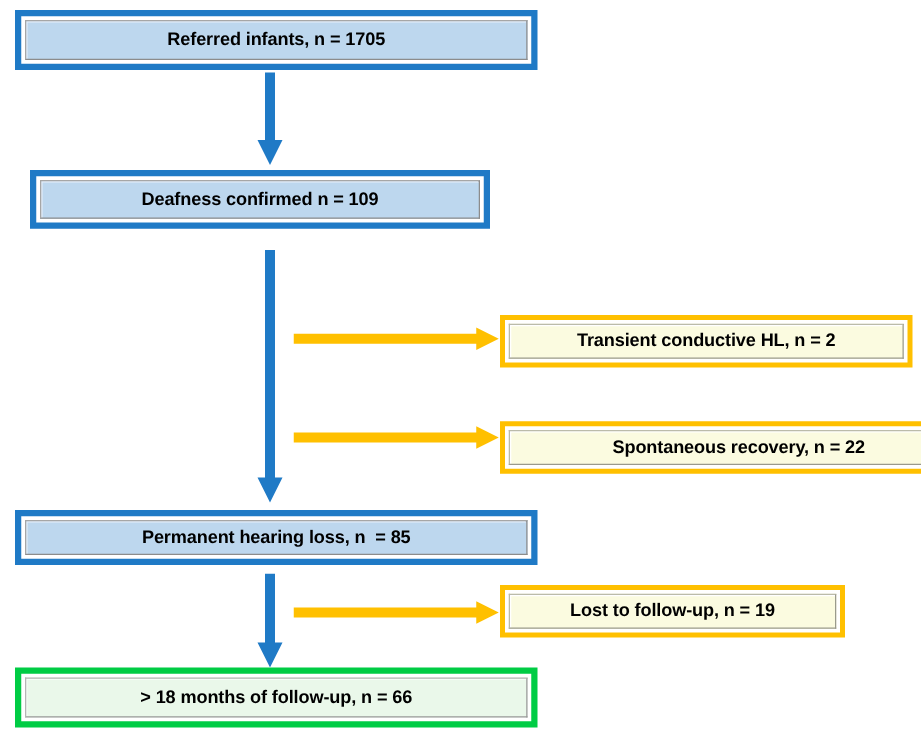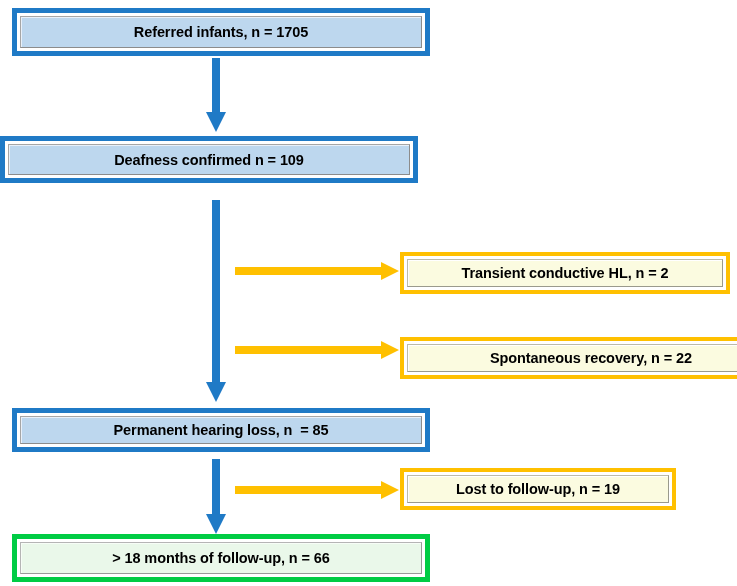--- a/index.html
+++ b/index.html
@@ -100,21 +100,21 @@
   <div class="node blue" style="left:12px; top:8px; width:418px; height:48px;">
     <div class="inner">Referred infants, n = 1705</div>
   </div>
 
   <div class="arrow" style="left:203px; top:58px; width:26px; height:76px;">
     <svg width="26" height="76" viewBox="0 0 26 76">
       <path d="M9 0 H17 V54 H23 L13 74 L3 54 H9 Z" fill="#1f7ac6"></path>
     </svg>
   </div>
 
-  <div class="node blue" style="left:0; top:136px; width:418px; height:47px;text-align:center;">
+  <div class="node blue" style="left:24px; top:136px; width:368px; height:47px;text-align:center;">
     <div class="inner">Deafness confirmed n = 109</div>
   </div>
 
   <div class="arrow" style="left:203px; top:200px; width:26px; height:204px;">
     <svg width="26" height="204" viewBox="0 0 26 204">
       <path d="M9 0 H17 V182 H23 L13 202 L3 182 H9 Z" fill="#1f7ac6"></path>
     </svg>
   </div>
 
   <div class="arrow" style="left:235px; top:262px; width:164px; height:18px;">

